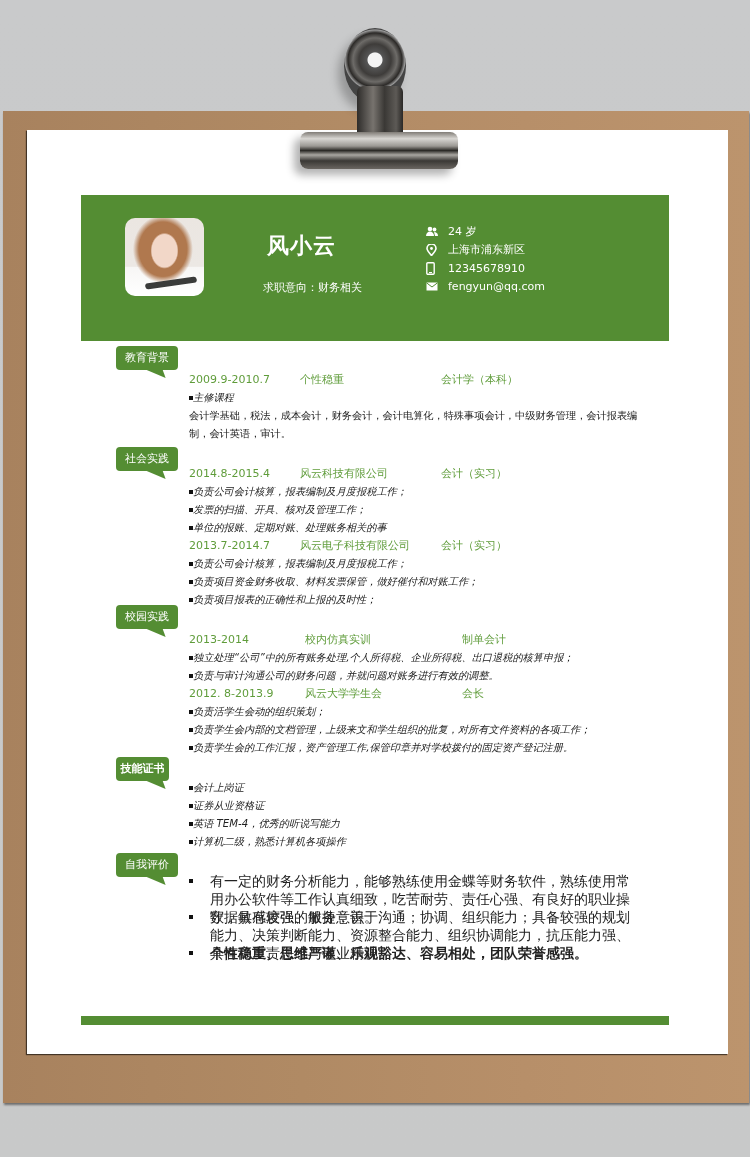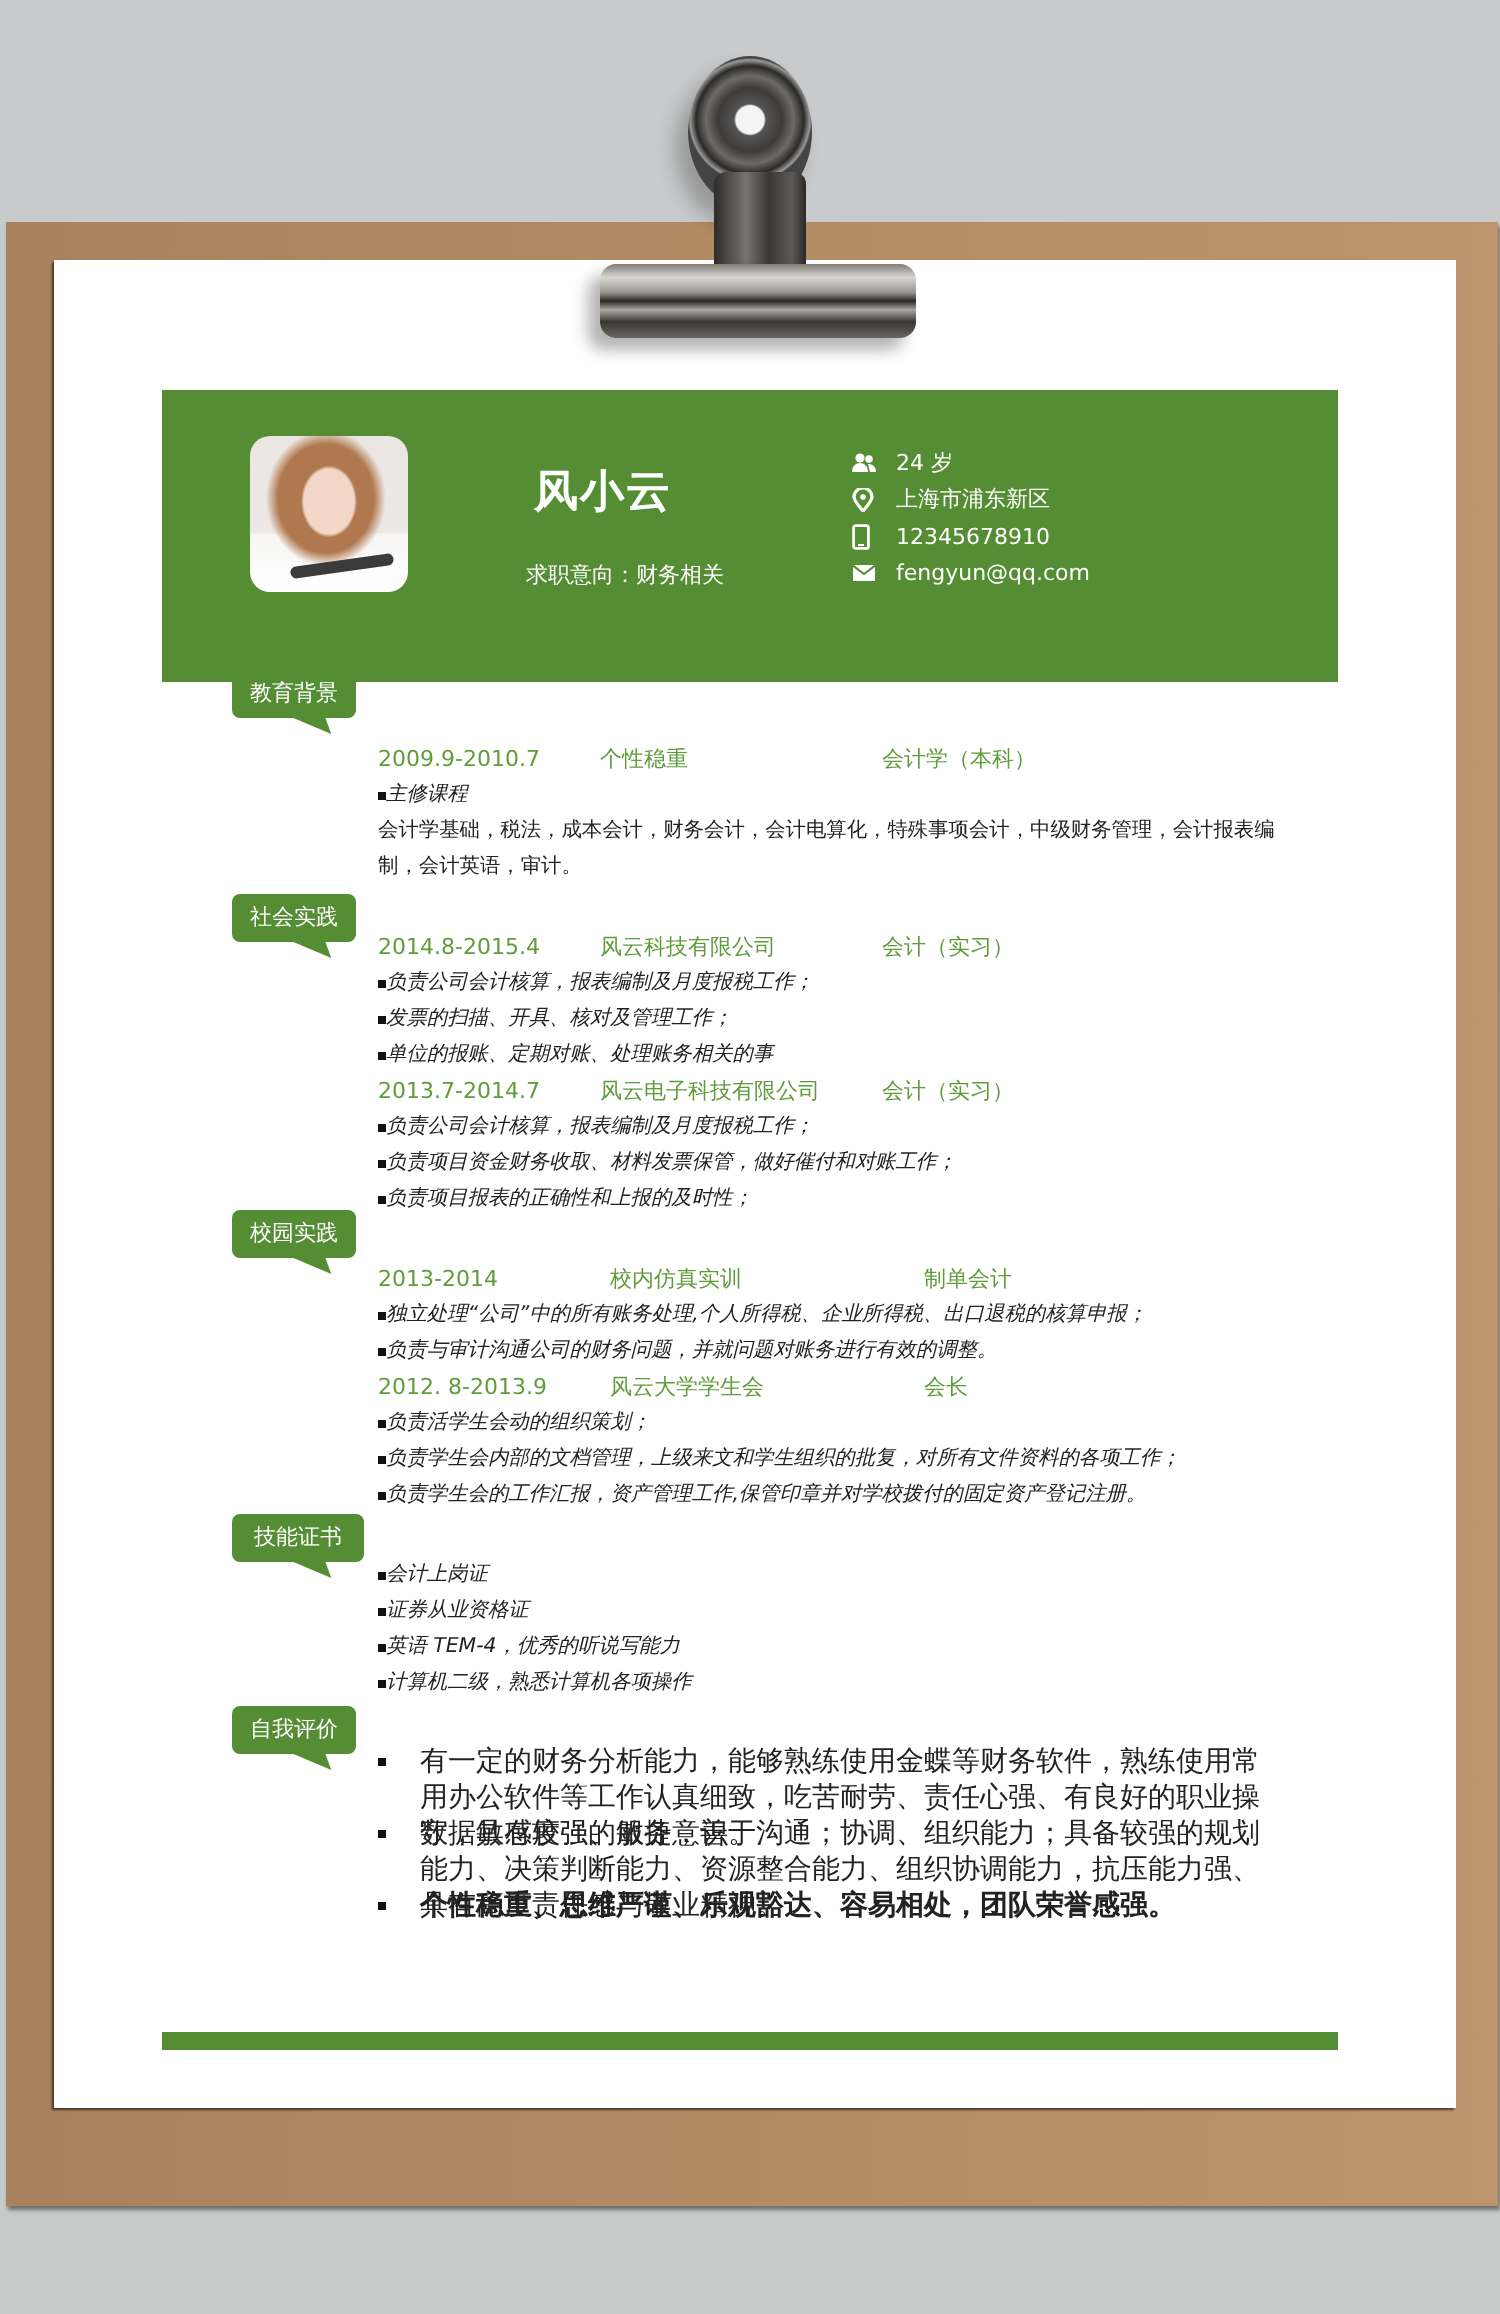--- a/index.html
+++ b/index.html
@@ -67,21 +67,21 @@
   
   .tag {
     position: absolute; left: 116px; width: 62px; height: 24px; border-radius: 4px;
     background: #548d33; color: #ffffff; font-size: 11px; line-height: 24px; text-align: center;
   }
   .tag::after {
     content: ""; position: absolute; left: 30px; top: 23px; width: 0; height: 0;
     border-top: 9px solid #548d33; border-left: 18px solid transparent;
     transform: skewX(20deg);
   }
-  .tag.wide { width: 66px; }
+  .tag.wide { width: 53px; font-weight: bold; }
   .row-head { position: absolute; left: 189px; font-size: 11px; color: #5f9c3a; height: 17px; line-height: 17px; }
   .row-head span { position: absolute; white-space: nowrap; }
   .bl { position: absolute; left: 189px; font-size: 10.2px; color: #222222; height: 18px; line-height: 18px; white-space: nowrap; }
   .bl::before {
     content: ""; position: absolute; left: 0px; top: 7px; width: 4px; height: 4px; background: #111111;
   }
   .bl span { position: absolute; left: 4px; font-style: italic; }
   .para { position: absolute; left: 189px; width: 450px; font-size: 10.2px; color: #222222; line-height: 18px; }
   .bl2 { position: absolute; left: 189px; width: 450px; font-size: 14px; color: #222222; line-height: 18px; }
   .bl2::before {
@@ -142,21 +142,21 @@
         <svg width="12" height="9" viewBox="0 0 12 9">
             <rect x="0.5" y="0.5" width="11" height="8" fill="#fff"></rect>
             <path d="M0.5 0.8L6 5l5.5-4.2" fill="none" stroke="#548d33" stroke-width="1"></path>
           </svg>
       </span>
       <span>fengyun@qq.com</span>
     </div>
   </div>
 </div>
 
-<div class="tag" style="top:335px;">教育背景</div>
+<div class="tag" style="top:346px;">教育背景</div>
 <div class="row-head" style="top:371px;">
   <span style="left:0;">2009.9-2010.7</span>
   <span style="left:111px;">个性稳重</span>
   <span style="left:252px;">会计学（本科）</span>
 </div>
 <div class="bl" style="top:389px;">
     <span>主修课程</span>
   </div>
 <div class="para" style="top:407px;">会计学基础，税法，成本会计，财务会计，会计电算化，特殊事项会计，中级财务管理，会计报表编制，会计英语，审计。</div>
 

